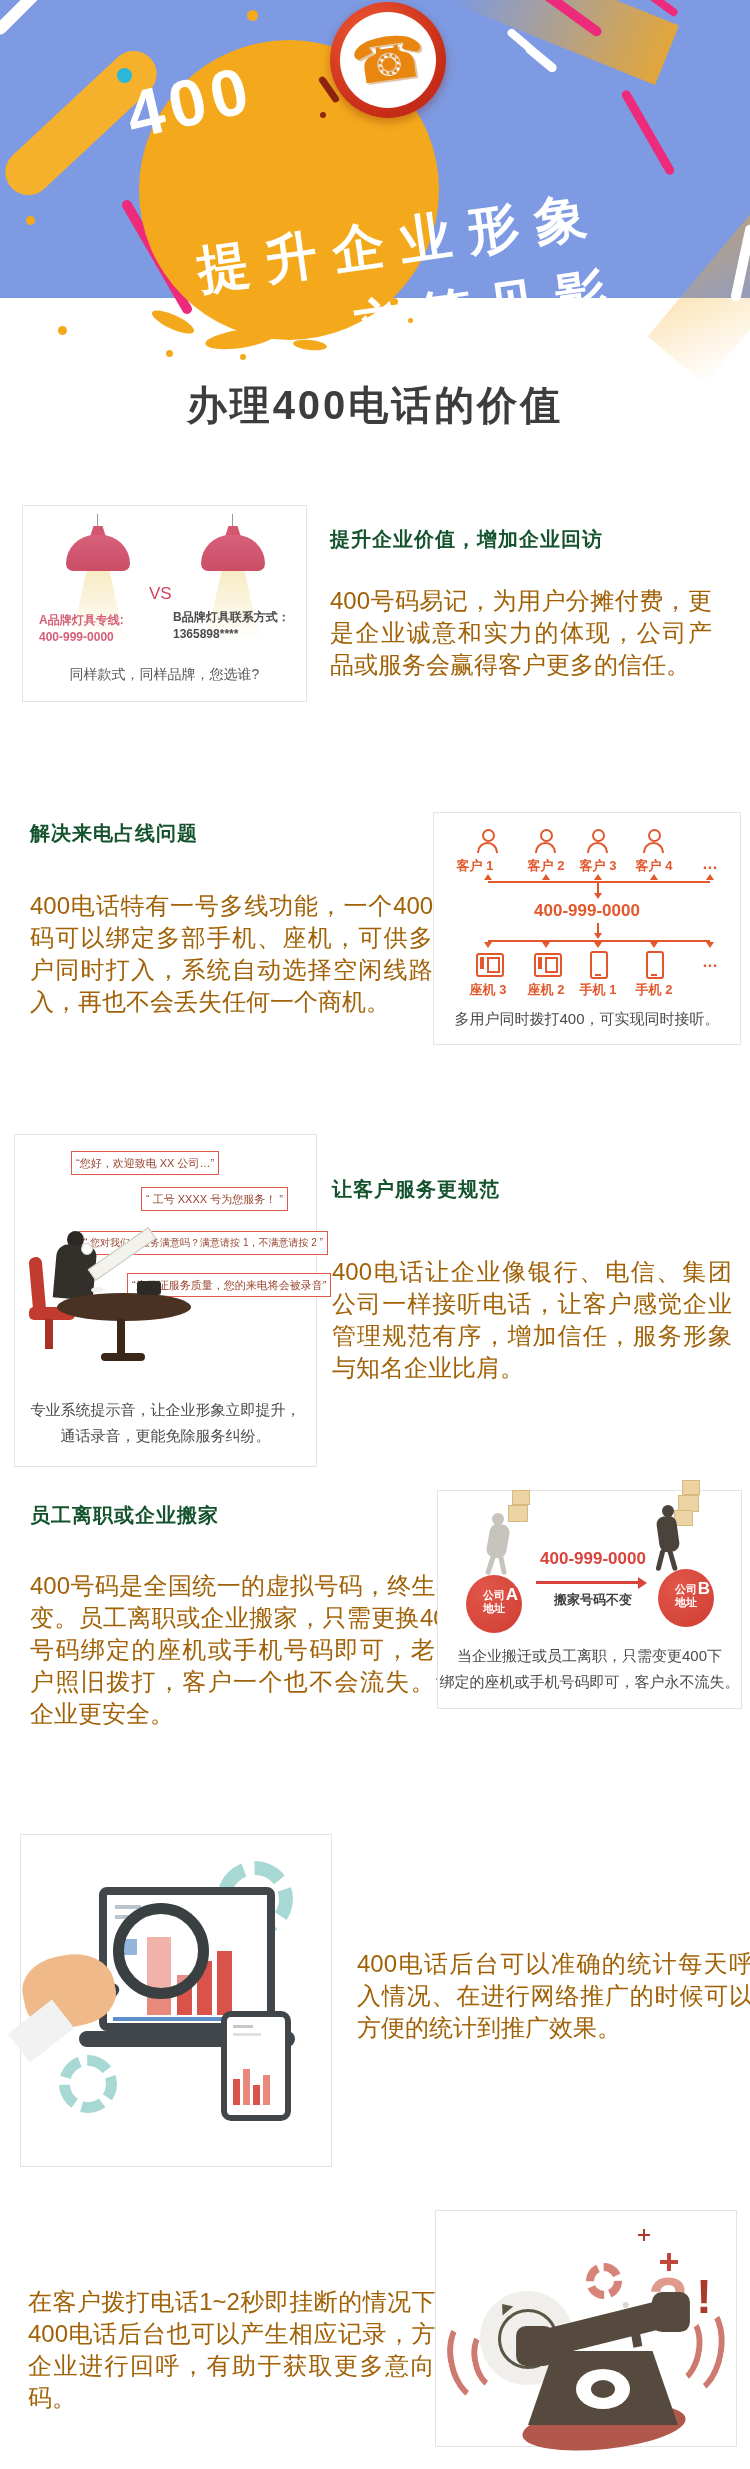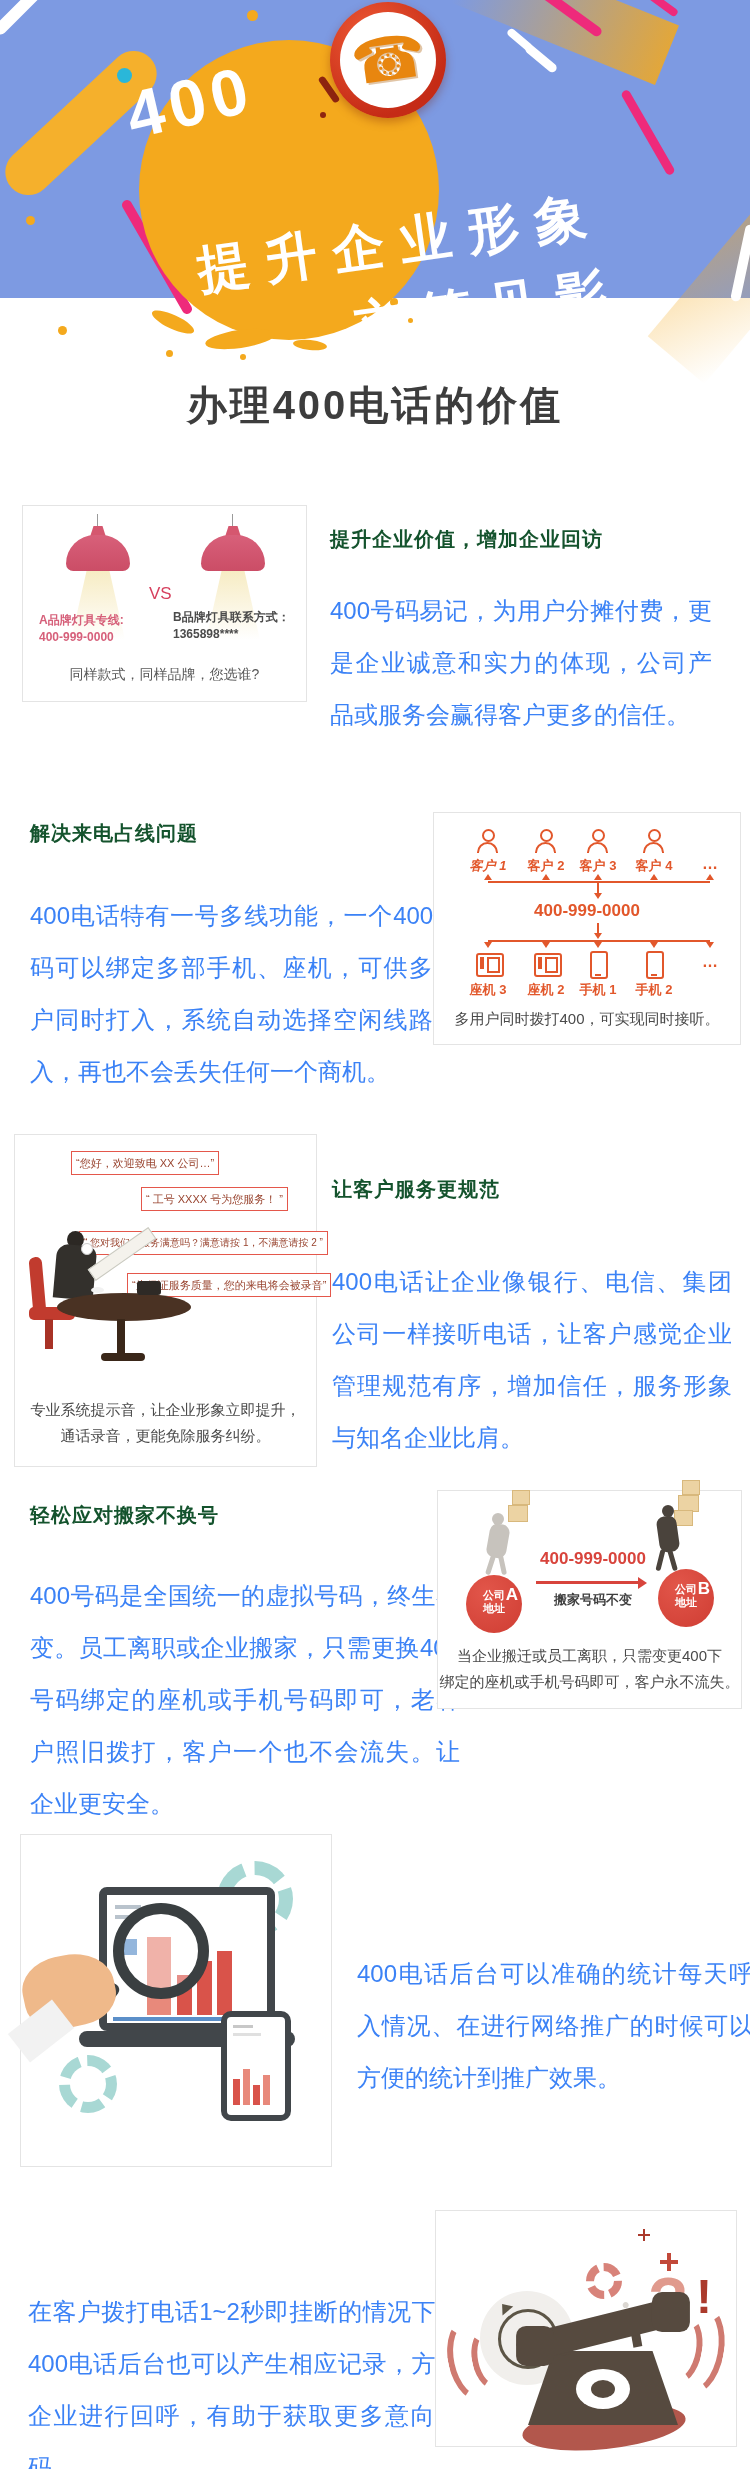--- a/index.html
+++ b/index.html
@@ -23,21 +23,21 @@
          background:radial-gradient(circle at 35% 30%,#ef5a35,#c52b16 72%);box-shadow:0 4px 10px rgba(120,30,10,.35);}
   .badge-inner{position:absolute;left:10px;top:10px;width:96px;height:96px;border-radius:50%;background:#fff;
                display:flex;align-items:center;justify-content:center;}
   .badge-phone{font-size:60px;color:#e8860f;transform:rotate(-8deg);text-shadow:2px 2px 0 rgba(170,90,0,.35);line-height:1;}
   .maroon{position:absolute;background:#8e2510;}
 
   
   .page-title{position:absolute;left:0;width:750px;top:378px;text-align:center;color:#3d3d3d;
               font-size:40px;font-weight:bold;letter-spacing:3px;}
   .sec-heading{position:absolute;color:#14532d;font-size:20px;font-weight:bold;letter-spacing:1px;white-space:nowrap;}
-  .sec-body{position:absolute;color:#3b82f6;font-size:24px;line-height:52px;text-align:justify;}
+  .sec-body{position:absolute;color:#a16207;font-size:24px;line-height:32px;text-align:justify;}
   .imgbox{position:absolute;background:#fff;border:1px solid #e4e4e4;}
   .cap{position:absolute;left:0;width:100%;text-align:center;color:#4a4a4a;font-size:15px;white-space:nowrap;}
 
   
   .stem{position:absolute;width:1px;height:14px;background:#9a9a9a;}
   .lampcap{position:absolute;width:16px;height:11px;background:#d5576f;-webkit-clip-path:polygon(22% 0,78% 0,100% 100%,0 100%);clip-path:polygon(22% 0,78% 0,100% 100%,0 100%);}
   .dome{position:absolute;width:64px;height:36px;border-radius:32px 32px 8px 8px;background:linear-gradient(#d8607a,#cb4d66);}
   .beam{position:absolute;width:54px;height:72px;background:linear-gradient(rgba(246,234,190,.95),rgba(255,255,255,0));
         -webkit-clip-path:polygon(30% 0,70% 0,100% 100%,0 100%);clip-path:polygon(30% 0,70% 0,100% 100%,0 100%);}
   .vs{position:absolute;color:#d6405e;font-weight:normal;font-size:17px;}
@@ -188,21 +188,21 @@
         <i class="shoulders"></i>
       </div>
     <div class="cust" style="left:151px;top:16px;">
         <i class="head"></i>
         <i class="shoulders"></i>
       </div>
     <div class="cust" style="left:207px;top:16px;">
         <i class="head"></i>
         <i class="shoulders"></i>
       </div>
-    <div class="dlabel" style="left:24px;top:44px;font-style:italic;">客户 1</div>
+    <div class="dlabel" style="left:11px;top:44px;">客户 1</div>
     <div class="dlabel" style="left:82px;top:44px;">客户 2</div>
     <div class="dlabel" style="left:134px;top:44px;">客户 3</div>
     <div class="dlabel" style="left:190px;top:44px;">客户 4</div>
     <div class="elps" style="left:268px;top:42px;">…</div>
     <div class="arr-up" style="left:50px;top:61px;"></div>
     <div class="arr-up" style="left:108px;top:61px;"></div>
     <div class="arr-up" style="left:160px;top:61px;"></div>
     <div class="arr-up" style="left:216px;top:61px;"></div>
     <div class="arr-up" style="left:272px;top:61px;"></div>
     <div class="hline" style="left:54px;top:68px;width:222px;"></div>
@@ -258,21 +258,21 @@
     <div class="abs" style="left:122px;top:146px;width:24px;height:14px;background:#2e2a26;border-radius:3px;"></div>
     <div class="abs" style="left:76px;top:152px;width:13px;height:6px;background:#f1f1f1;border-radius:50%;"></div>
     <div class="caption2" style="top:262px;">
       <span>专业系统提示音，让企业形象立即提升，</span><br>
       <span>通话录音，更能免除服务纠纷。</span>
     </div>
   </div>
   <div class="sec-heading" style="left:332px;top:1176px;">让客户服务更规范</div>
   <div class="sec-body" style="left:332px;top:1256px;width:400px;">400电话让企业像银行、电信、集团公司一样接听电话，让客户感觉企业管理规范有序，增加信任，服务形象与知名企业比肩。</div>
 
-  <div class="sec-heading" style="left:30px;top:1502px;">轻松应对搬家不换号</div>
+  <div class="sec-heading" style="left:30px;top:1502px;">员工离职或企业搬家</div>
   <div class="sec-body" style="left:30px;top:1570px;width:430px;">400号码是全国统一的虚拟号码，终生不变。员工离职或企业搬家，只需更换400号码绑定的座机或手机号码即可，老客户照旧拨打，客户一个也不会流失。让企业更安全。</div>
   <div class="imgbox" style="left:437px;top:1490px;width:303px;height:217px;">
     <div class="movefig">
       <i class="box" style="left:70px;top:14px;width:18px;height:15px;"></i>
       <i class="box" style="left:74px;top:-1px;width:16px;height:13px;"></i>
       <i class="head" style="left:54px;top:22px;width:12px;height:12px;background:#c7c3bd;"></i>
       <i class="body" style="left:50px;top:33px;width:20px;height:34px;background:#c7c3bd;transform:rotate(10deg);"></i>
       <i class="leg" style="left:50px;top:64px;width:5px;height:20px;background:#c7c3bd;transform:rotate(18deg);"></i>
       <i class="leg" style="left:62px;top:64px;width:5px;height:20px;background:#c7c3bd;transform:rotate(-12deg);"></i>
     </div>

